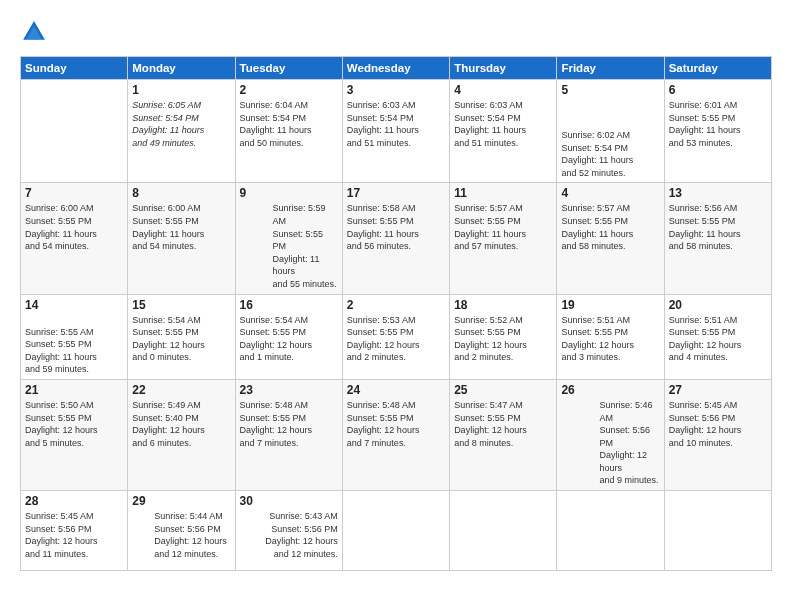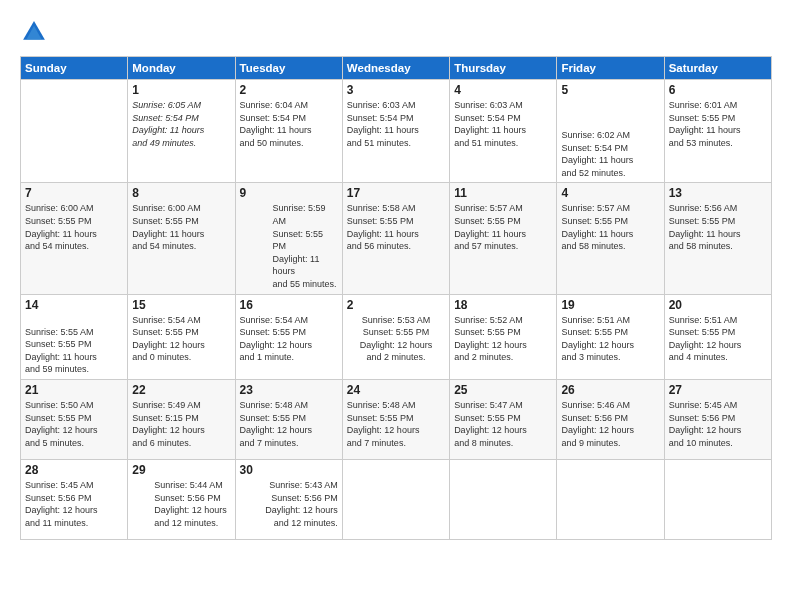--- a/index.html
+++ b/index.html
@@ -251,21 +251,21 @@
           </td>
           <td>
             <span class="day-num">16</span>
             <div class="day-info" style="white-space: pre-line;">Sunrise: 5:54 AM
 Sunset: 5:55 PM
 Daylight: 12 hours
 and 1 minute.</div>
           </td>
           <td>
             <span class="day-num">2</span>
-            <div class="day-info" style="white-space: pre-line; text-align: center;">Sunrise: 5:53 AM
+            <div class="day-info" style="white-space: pre-line;">Sunrise: 5:53 AM
 Sunset: 5:55 PM
 Daylight: 12 hours
 and 2 minutes.</div>
           </td>
           <td>
             <span class="day-num">18</span>
             <div class="day-info" style="white-space: pre-line;">Sunrise: 5:52 AM
 Sunset: 5:55 PM
 Daylight: 12 hours
 and 2 minutes.</div>
@@ -289,21 +289,21 @@
           <td>
             <span class="day-num">21</span>
             <div class="day-info" style="white-space: pre-line;">Sunrise: 5:50 AM
 Sunset: 5:55 PM
 Daylight: 12 hours
 and 5 minutes.</div>
           </td>
           <td>
             <span class="day-num">22</span>
             <div class="day-info" style="white-space: pre-line;">Sunrise: 5:49 AM
-Sunset: 5:15 PM
+Sunset: 5:40 PM
 Daylight: 12 hours
 and 6 minutes.</div>
           </td>
           <td>
             <span class="day-num">23</span>
             <div class="day-info" style="white-space: pre-line;">Sunrise: 5:48 AM
 Sunset: 5:55 PM
 Daylight: 12 hours
 and 7 minutes.</div>
           </td>
@@ -316,21 +316,21 @@
           </td>
           <td>
             <span class="day-num">25</span>
             <div class="day-info" style="white-space: pre-line;">Sunrise: 5:47 AM
 Sunset: 5:55 PM
 Daylight: 12 hours
 and 8 minutes.</div>
           </td>
           <td>
             <span class="day-num">26</span>
-            <div class="day-info" style="white-space: pre-line;">Sunrise: 5:46 AM
+            <div class="day-info" style="white-space: pre-line; margin-left: 38px;">Sunrise: 5:46 AM
 Sunset: 5:56 PM
 Daylight: 12 hours
 and 9 minutes.</div>
           </td>
           <td>
             <span class="day-num">27</span>
             <div class="day-info" style="white-space: pre-line;">Sunrise: 5:45 AM
 Sunset: 5:56 PM
 Daylight: 12 hours
 and 10 minutes.</div>

